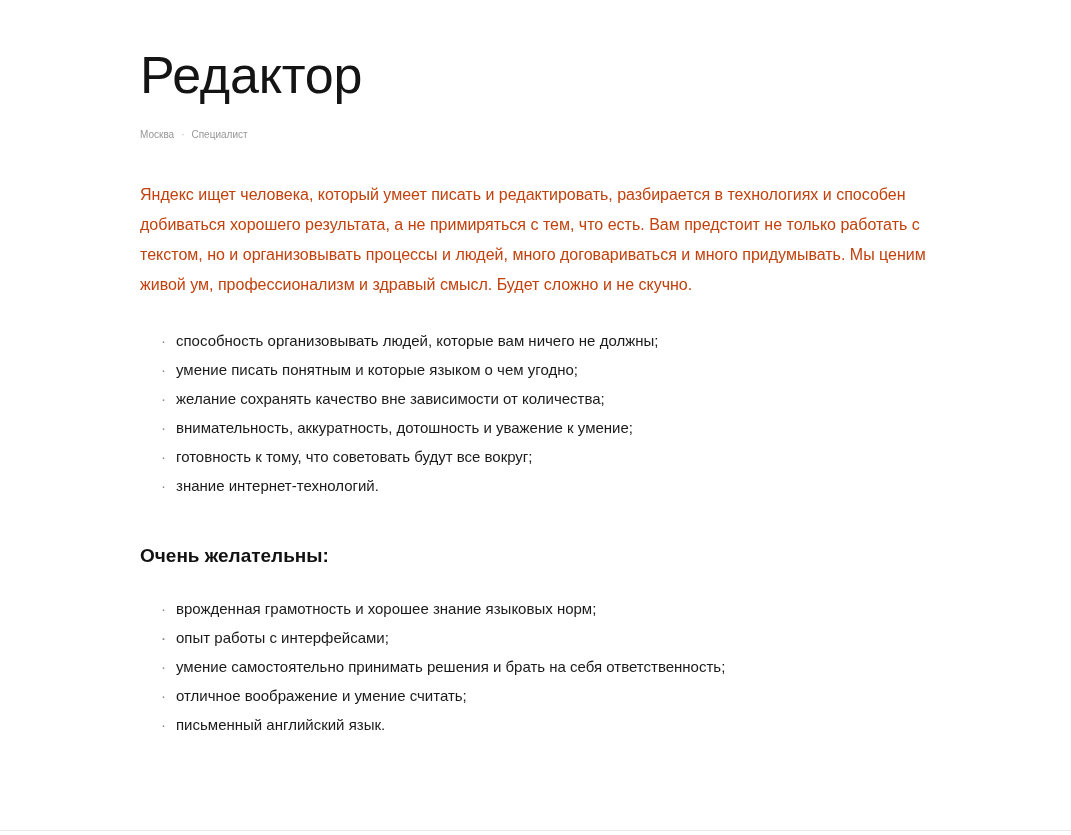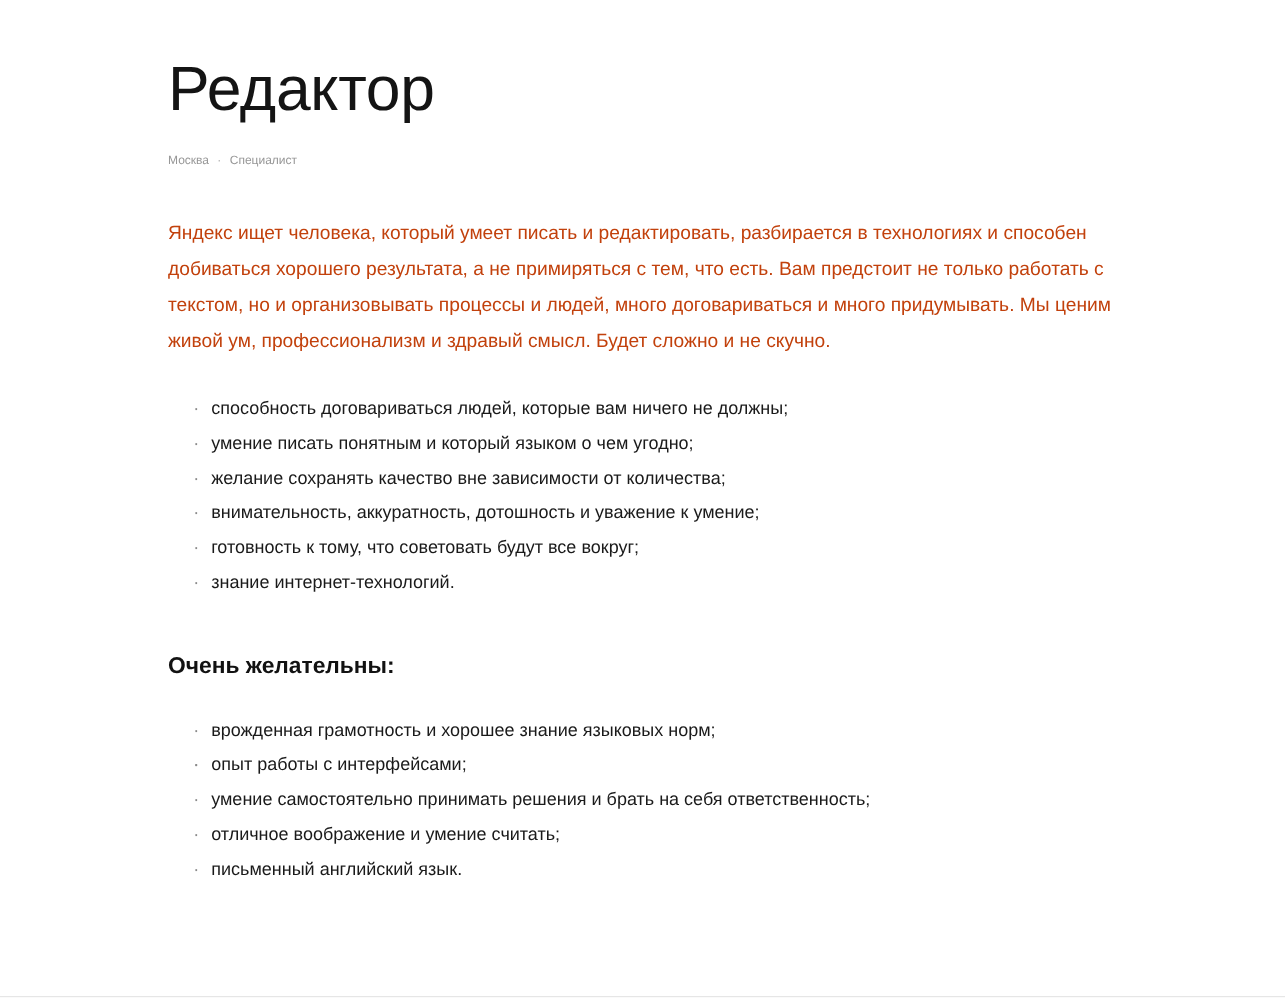--- a/index.html
+++ b/index.html
@@ -112,25 +112,25 @@
     <div class="meta">
       <span>Москва</span><span class="meta-sep">·</span><span>Специалист</span>
     </div>
 
     <p class="intro">Яндекс ищет человека, который умеет писать и редактировать, разбирается в технологиях и способен добиваться хорошего результата, а не примиряться с тем, что есть. Вам предстоит не только работать с текстом, но и организовывать процессы и людей, много договариваться и много придумывать. Мы ценим живой ум, профессионализм и здравый смысл. Будет сложно и не скучно.</p>
 
 
     <ul class="req-list">
       <li>
         <span class="bullet">·</span>
-        <span>способность договариваться людей, которые вам ничего не должны;</span>
+        <span>способность организовывать людей, которые вам ничего не должны;</span>
       </li>
       <li>
         <span class="bullet">·</span>
-        <span>умение писать понятным и который языком о чем угодно;</span>
+        <span>умение писать понятным и которые языком о чем угодно;</span>
       </li>
       <li>
         <span class="bullet">·</span>
         <span>желание сохранять качество вне зависимости от количества;</span>
       </li>
       <li>
         <span class="bullet">·</span>
         <span>внимательность, аккуратность, дотошность и уважение к умение;</span>
       </li>
       <li>

